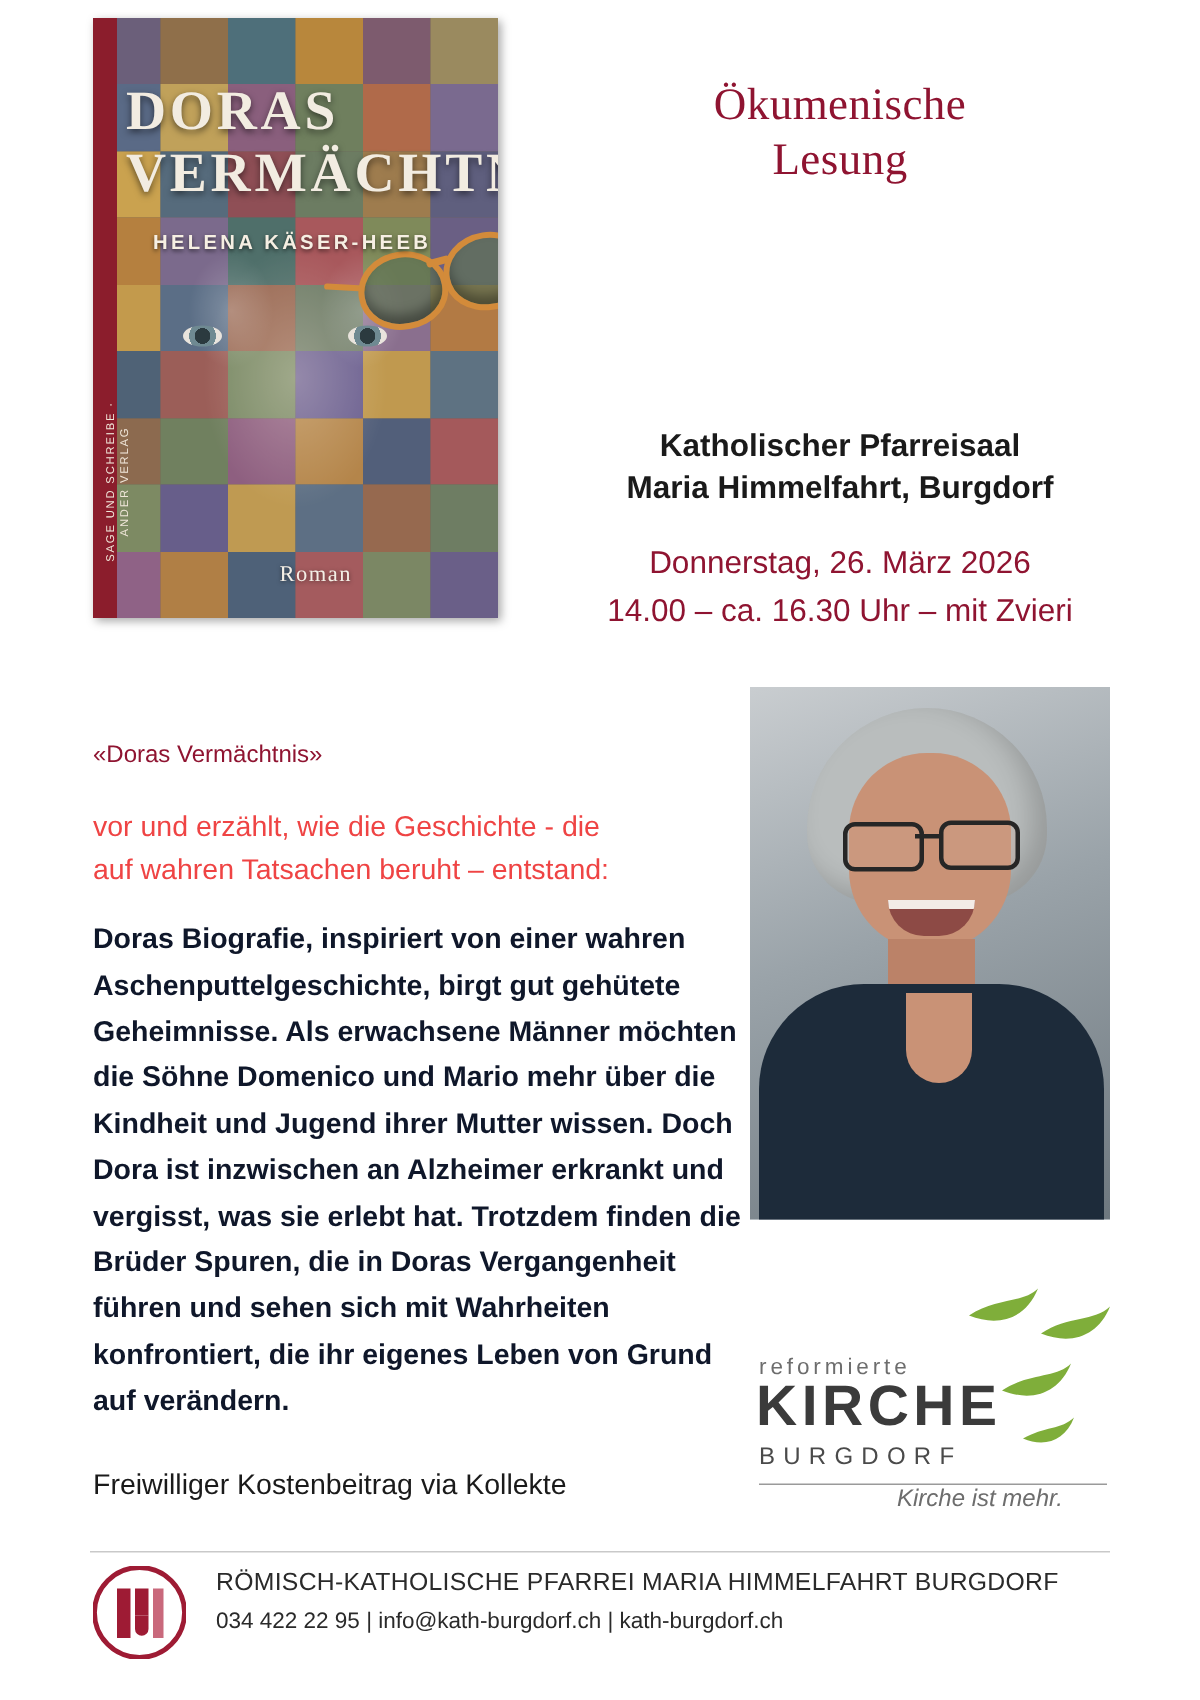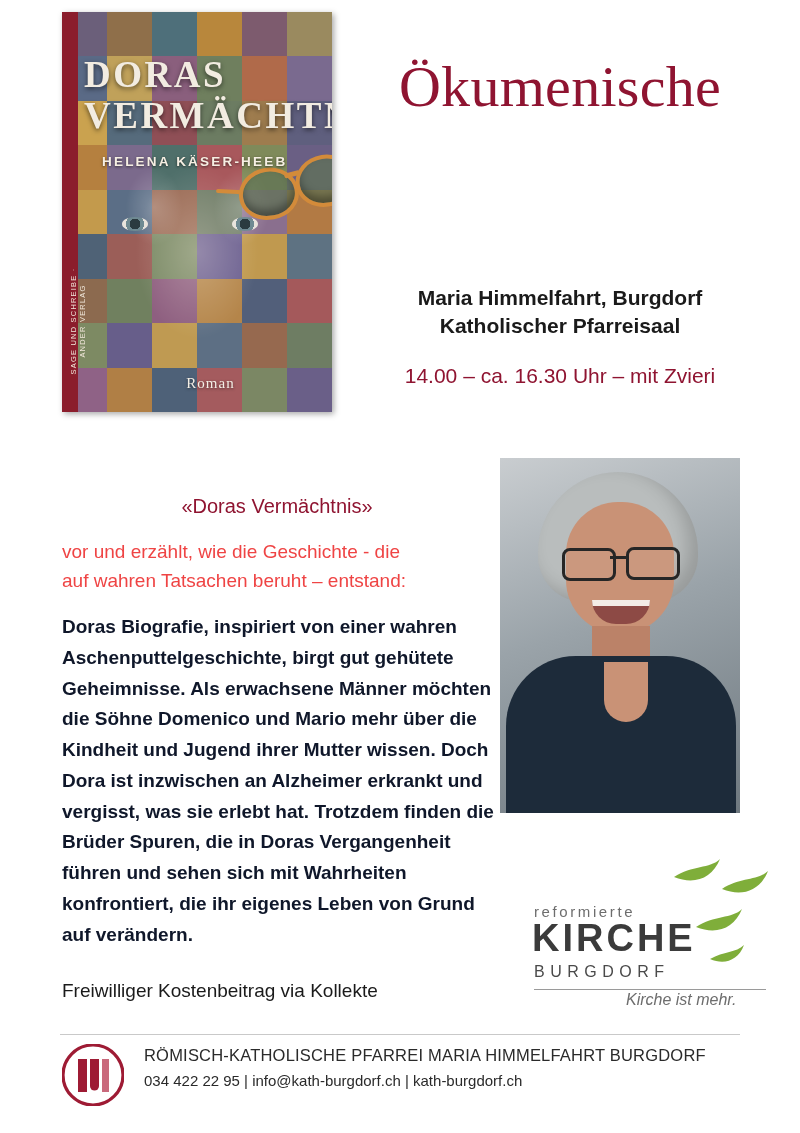--- a/index.html
+++ b/index.html
@@ -149,21 +149,21 @@
 
   
   .headline {
     position: absolute;
     left: 340px;
     top: 52px;
     width: 440px;
     text-align: center;
     color: #8f1431;
     font-family: "Liberation Serif", serif;
-    font-size: 58px;
+    font-size: 30px;
     line-height: 1.22;
     letter-spacing: 0.3px;
   }
   .venue {
     position: absolute;
     left: 340px;
     top: 284px;
     width: 440px;
     text-align: center;
     font-size: 21px;
@@ -190,22 +190,21 @@
     width: 430px;
     font-size: 19px;
     line-height: 1.45;
     color: #1a1a1a;
   }
   .booktitle-quote {
     position: absolute;
     left: 62px;
     top: 495px;
     width: 430px;
-    text-align: center;
-    font-size: 20px;
+    font-size: 16px;
     color: #8f1431;
   }
   .lead {
     position: absolute;
     left: 62px;
     top: 538px;
     width: 430px;
     font-size: 19px;
     line-height: 1.5;
     color: #ef4444;
@@ -302,21 +301,21 @@
     position: absolute;
     left: 98px; top: 6px;
     width: 44px; height: 60px;
     background: #c99276;
     border-radius: 0 0 22px 22px;
   }
 
   
   .ref-logo {
     position: absolute;
-    left: 530px;
+    left: 502px;
     top: 855px;
     width: 240px;
     height: 150px;
   }
   .ref-logo .ref-line1 {
     position: absolute;
     left: 4px; top: 48px;
     font-size: 15px;
     letter-spacing: 2.6px;
     color: #6d6d6d;
@@ -451,28 +450,30 @@
     <div class="cover-title">DORAS VERMÄCHTNIS</div>
     <div class="cover-author">HELENA KÄSER-HEEB</div>
     <div class="cover-roman">Roman</div>
     <div class="cover-spine">
       <div class="cover-publisher">SAGE UND SCHREIBE · ANDER VERLAG</div>
     </div>
   </div>
 
   <div class="headline">
     <div>Ökumenische</div>
+    <div>Lesung</div>
   </div>
 
   <div class="venue">
+    <div>Katholischer Pfarreisaal</div>
     <div>Maria Himmelfahrt, Burgdorf</div>
-    <div>Katholischer Pfarreisaal</div>
   </div>
 
   <div class="datetime">
+    <div>Donnerstag, 26. März 2026</div>
     <div>14.00 – ca. 16.30 Uhr – mit Zvieri</div>
   </div>
 
   <div class="booktitle-quote">«Doras Vermächtnis»</div>
   <div class="lead" style="white-space: pre-line;">vor und erzählt, wie die Geschichte - die
 auf wahren Tatsachen beruht – entstand:</div>
   <div class="synopsis">Doras Biografie, inspiriert von einer wahren Aschenputtelgeschichte, birgt gut gehütete Geheimnisse. Als erwachsene Männer möchten die Söhne Domenico und Mario mehr über die Kindheit und Jugend ihrer Mutter wissen. Doch Dora ist inzwischen an Alzheimer erkrankt und vergisst, was sie erlebt hat. Trotzdem finden die Brüder Spuren, die in Doras Vergangenheit führen und sehen sich mit Wahrheiten konfrontiert, die ihr eigenes Leben von Grund auf verändern.</div>
   <div class="kollekte">Freiwilliger Kostenbeitrag via Kollekte</div>
 
   <div class="author-photo">

